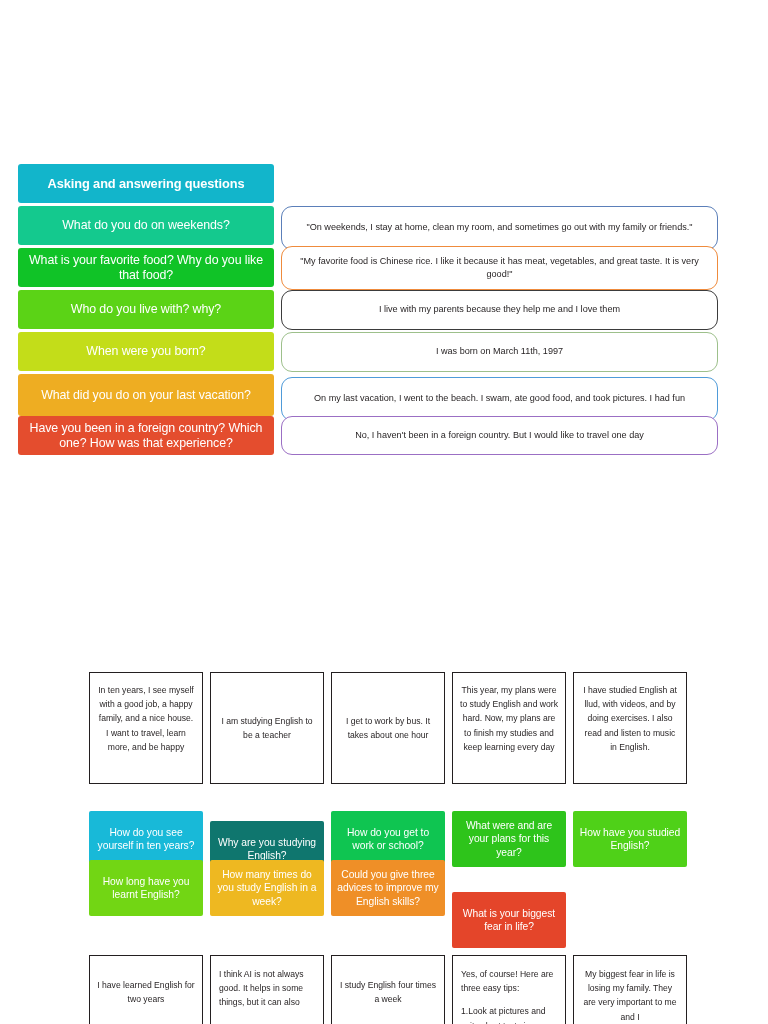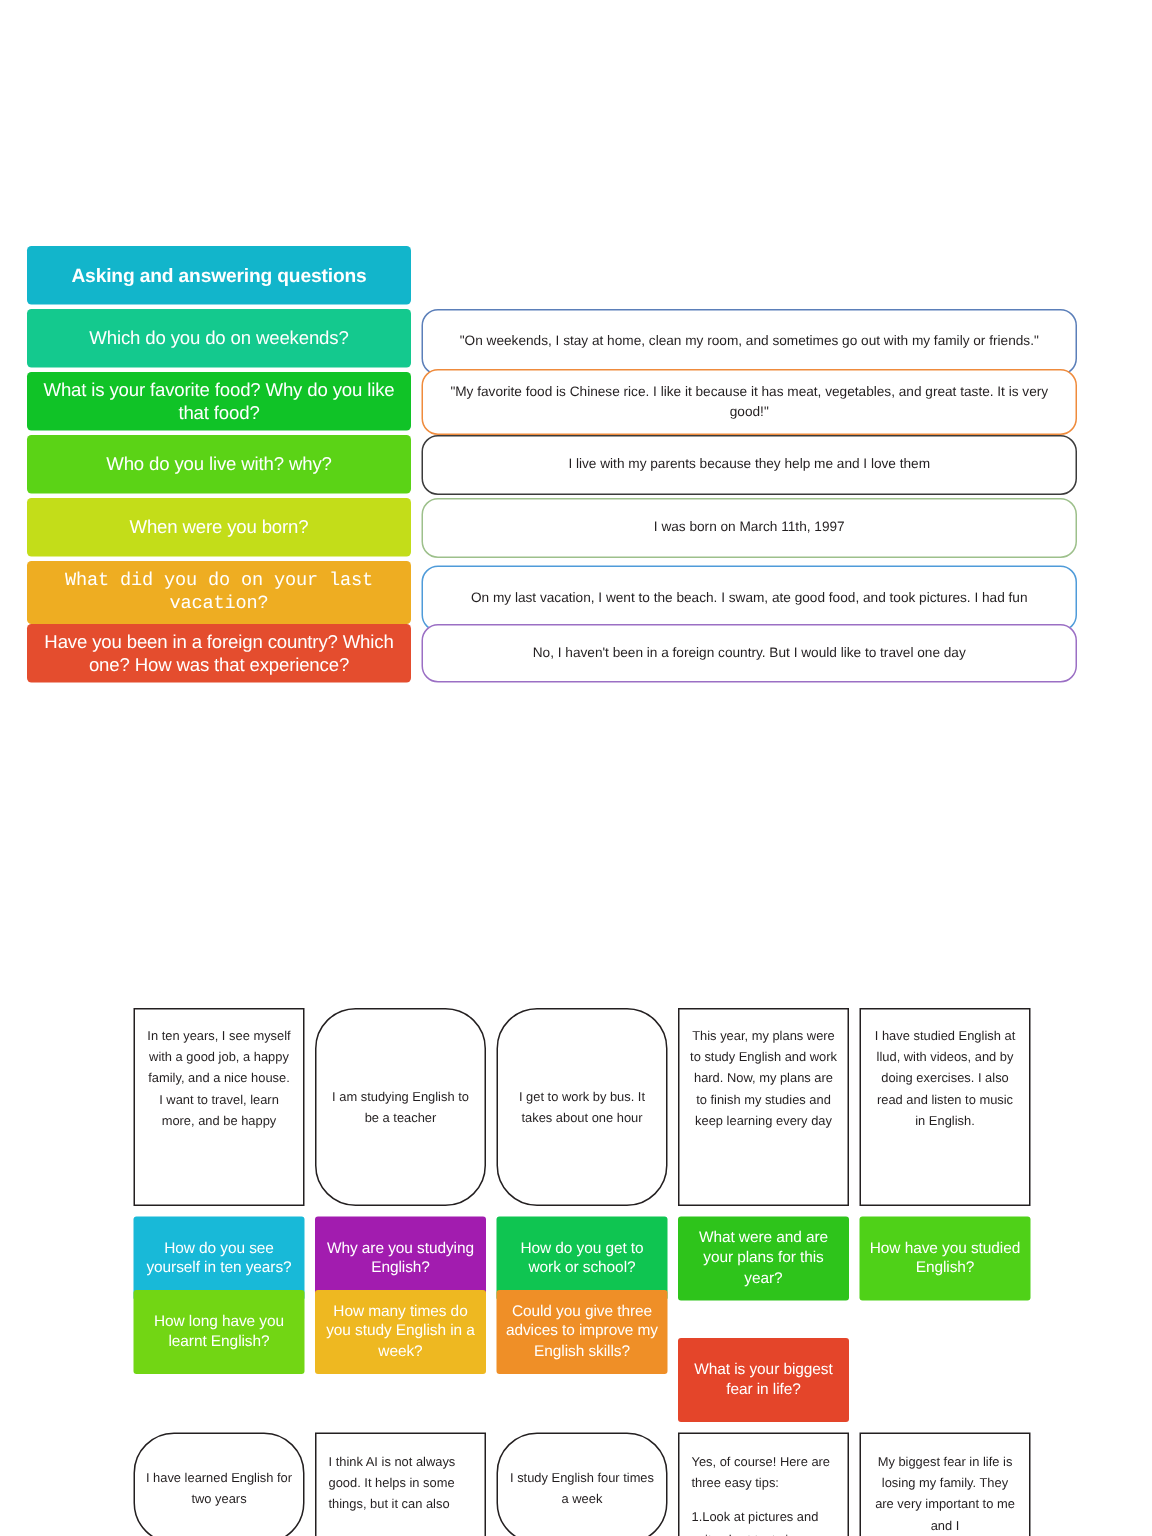--- a/index.html
+++ b/index.html
@@ -86,41 +86,40 @@
 
   .grid-cell {
     width: 114px;
     margin-right: 7px;
     box-sizing: border-box;
   }
   .grid-cell:last-child { margin-right: 0; }
 
   .white-card {
     width: 114px;
-    height: 132px;
+    height: 112px;
     background: #ffffff;
     border: 1.1px solid #231f20;
     box-sizing: border-box;
     font-size: 8.6px;
     line-height: 14.2px;
     color: #231f20;
     text-align: center;
     padding: 10px 7px 6px 7px;
     overflow: hidden;
   }
   .white-card.bottom-clip {
     height: 74px;
     padding-top: 11px;
   }
   .white-card.align-mid {
     display: flex;
     align-items: center;
     justify-content: center;
     padding-top: 6px;
-    border-radius: 27px;
   }
   .white-card.align-left {
     text-align: left;
     padding-left: 8px;
   }
 
   .color-card {
     width: 114px;
     height: 56px;
     border-radius: 2px;
@@ -142,41 +141,41 @@
 </head>
 <body>
 
 <div id="qa-section">
 
   <div class="qa-row" style="top:164px;">
     <div class="q-card header-card" style="top: 0px; height: 39px; background: rgb(18, 181, 203);">Asking and answering questions</div>
   </div>
 
   <div class="qa-row" style="top:206px;">
-    <div class="q-card" style="top: 0px; height: 39px; background: rgb(20, 201, 142);">Which do you do on weekends?</div>
+    <div class="q-card" style="top: 0px; height: 39px; background: rgb(20, 201, 142);">What do you do on weekends?</div>
     <div class="a-card" style="top: 0px; height: 44px; border-color: rgb(91, 127, 185);">"On weekends, I stay at home, clean my room, and sometimes go out with my family or friends."</div>
   </div>
 
   <div class="qa-row" style="top:248px;">
     <div class="q-card" style="top: 0px; height: 39px; background: rgb(16, 195, 39);">What is your favorite food? Why do you like that food?</div>
     <div class="a-card" style="top: -2px; height: 44px; border-color: rgb(239, 139, 60);">"My favorite food is Chinese rice. I like it because it has meat, vegetables, and great taste. It is very good!"</div>
   </div>
 
   <div class="qa-row" style="top:290px;">
     <div class="q-card" style="top: 0px; height: 39px; background: rgb(91, 211, 22);">Who do you live with? why?</div>
     <div class="a-card" style="top: 0px; height: 40px; border-color: rgb(59, 59, 59);">I live with my parents because they help me and I love them</div>
   </div>
 
   <div class="qa-row" style="top:332px;">
     <div class="q-card" style="top: 0px; height: 39px; background: rgb(195, 221, 25);">When were you born?</div>
     <div class="a-card" style="top: 0px; height: 40px; border-color: rgb(157, 192, 139); text-align: right;">I was born on March 11th, 1997</div>
   </div>
 
   <div class="qa-row" style="top:374px;">
-    <div class="q-card" style="top: 0px; height: 42px; background: rgb(238, 173, 34); font-family: Liberation Mono, monospace;">What did you do on your last vacation?</div>
+    <div class="q-card" style="top: 0px; height: 42px; background: rgb(238, 173, 34);">What did you do on your last vacation?</div>
     <div class="a-card" style="top: 3px; height: 44px; border-color: rgb(79, 155, 217);">On my last vacation, I went to the beach. I swam, ate good food, and took pictures. I had fun</div>
   </div>
 
   <div class="qa-row" style="top:416px;">
     <div class="q-card" style="top: 0px; height: 39px; background: rgb(228, 77, 46);">Have you been in a foreign country? Which one? How was that experience?</div>
     <div class="a-card" style="top: 0px; height: 39px; border-color: rgb(155, 111, 196);">No, I haven't been in a foreign country. But I would like to travel one day</div>
   </div>
 
 </div>
 
@@ -198,21 +197,21 @@
     <div class="grid-cell">
       <div class="white-card">I have studied English at llud, with videos, and by doing exercises. I also read and listen to music in English.</div>
     </div>
   </div>
 
   <div class="grid-row" style="top:811px;">
     <div class="grid-cell">
       <div class="color-card" style="background: rgb(24, 185, 216);">How do you see yourself in ten years?</div>
     </div>
     <div class="grid-cell">
-      <div class="color-card" style="background: #a21caf;">Why are you studying English?</div>
+      <div class="color-card" style="background: #0f766e; margin-top: 10px;">Why are you studying English?</div>
     </div>
     <div class="grid-cell">
       <div class="color-card" style="background: rgb(15, 197, 81);">How do you get to work or school?</div>
     </div>
     <div class="grid-cell">
       <div class="color-card" style="background: rgb(46, 196, 27);">What were and are your plans for this year?</div>
     </div>
     <div class="grid-cell">
       <div class="color-card" style="background: rgb(79, 209, 24);">How have you studied English?</div>
     </div>

